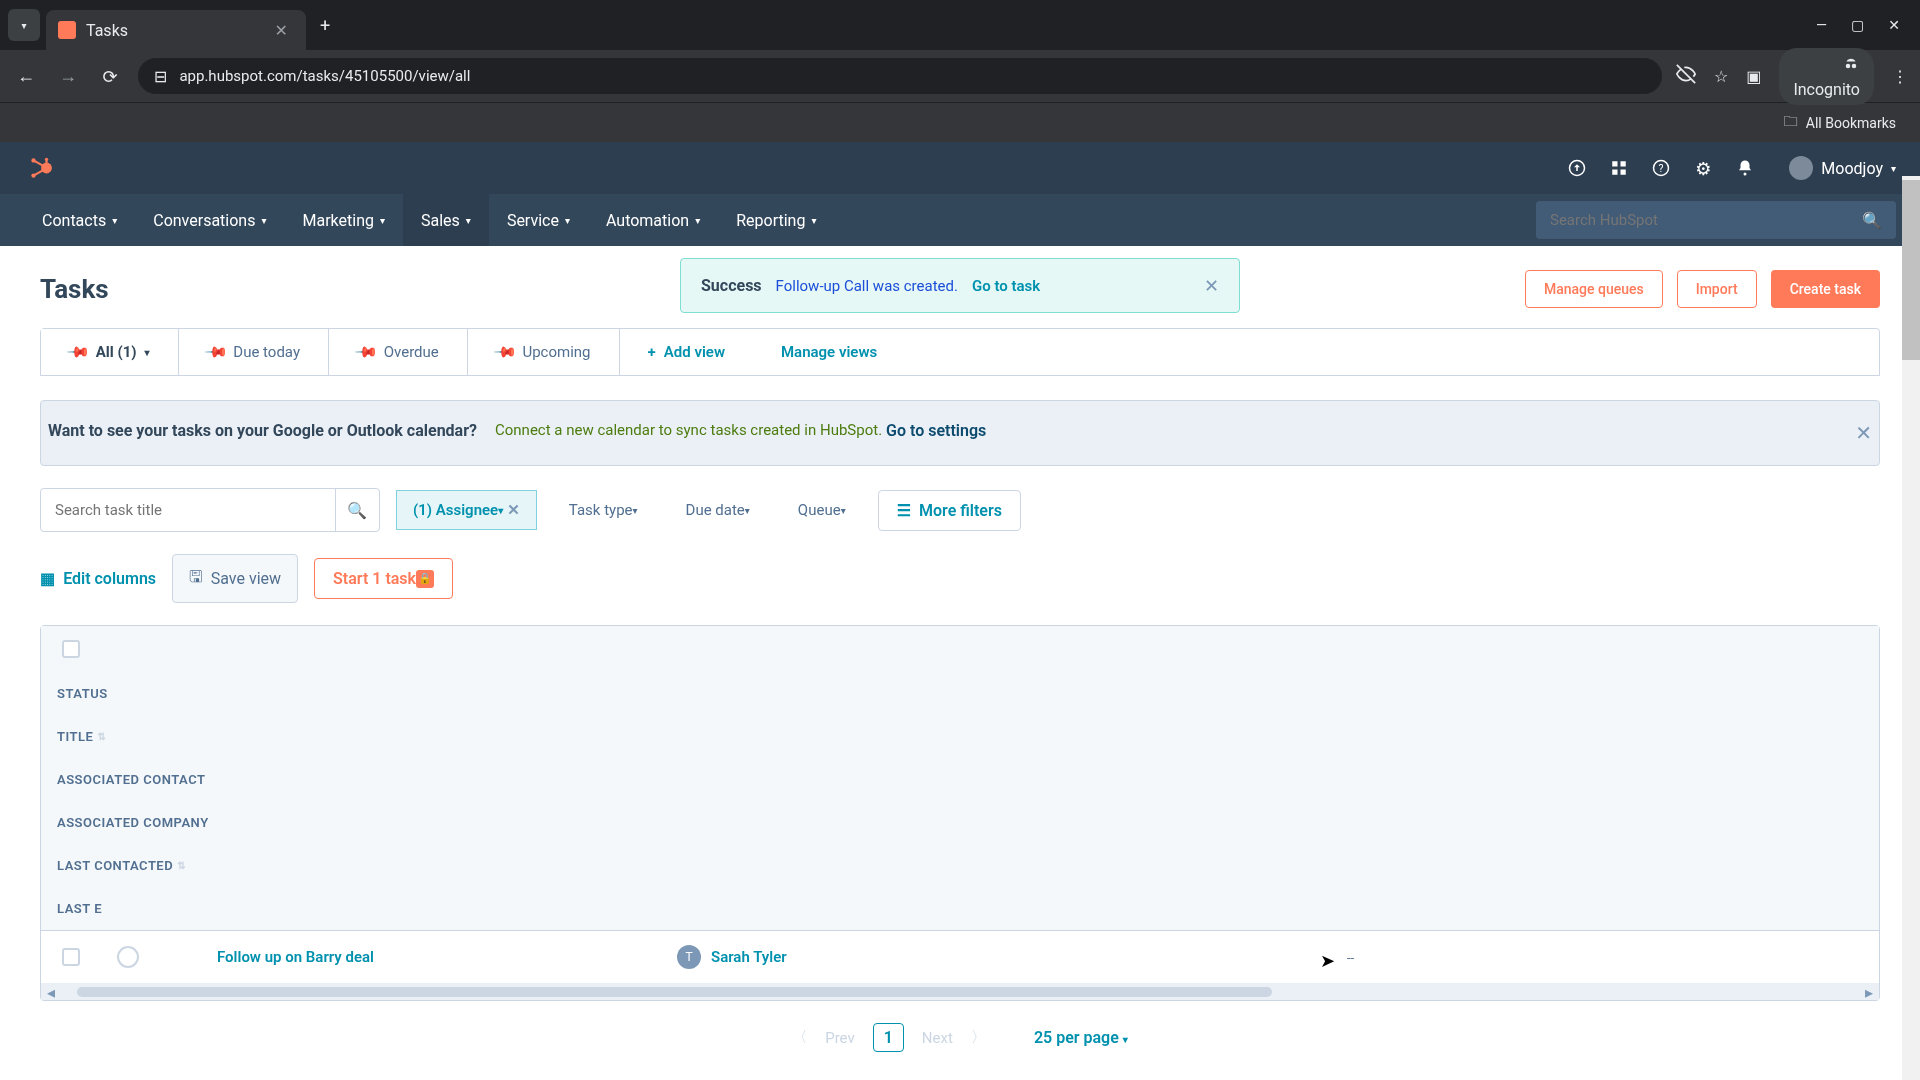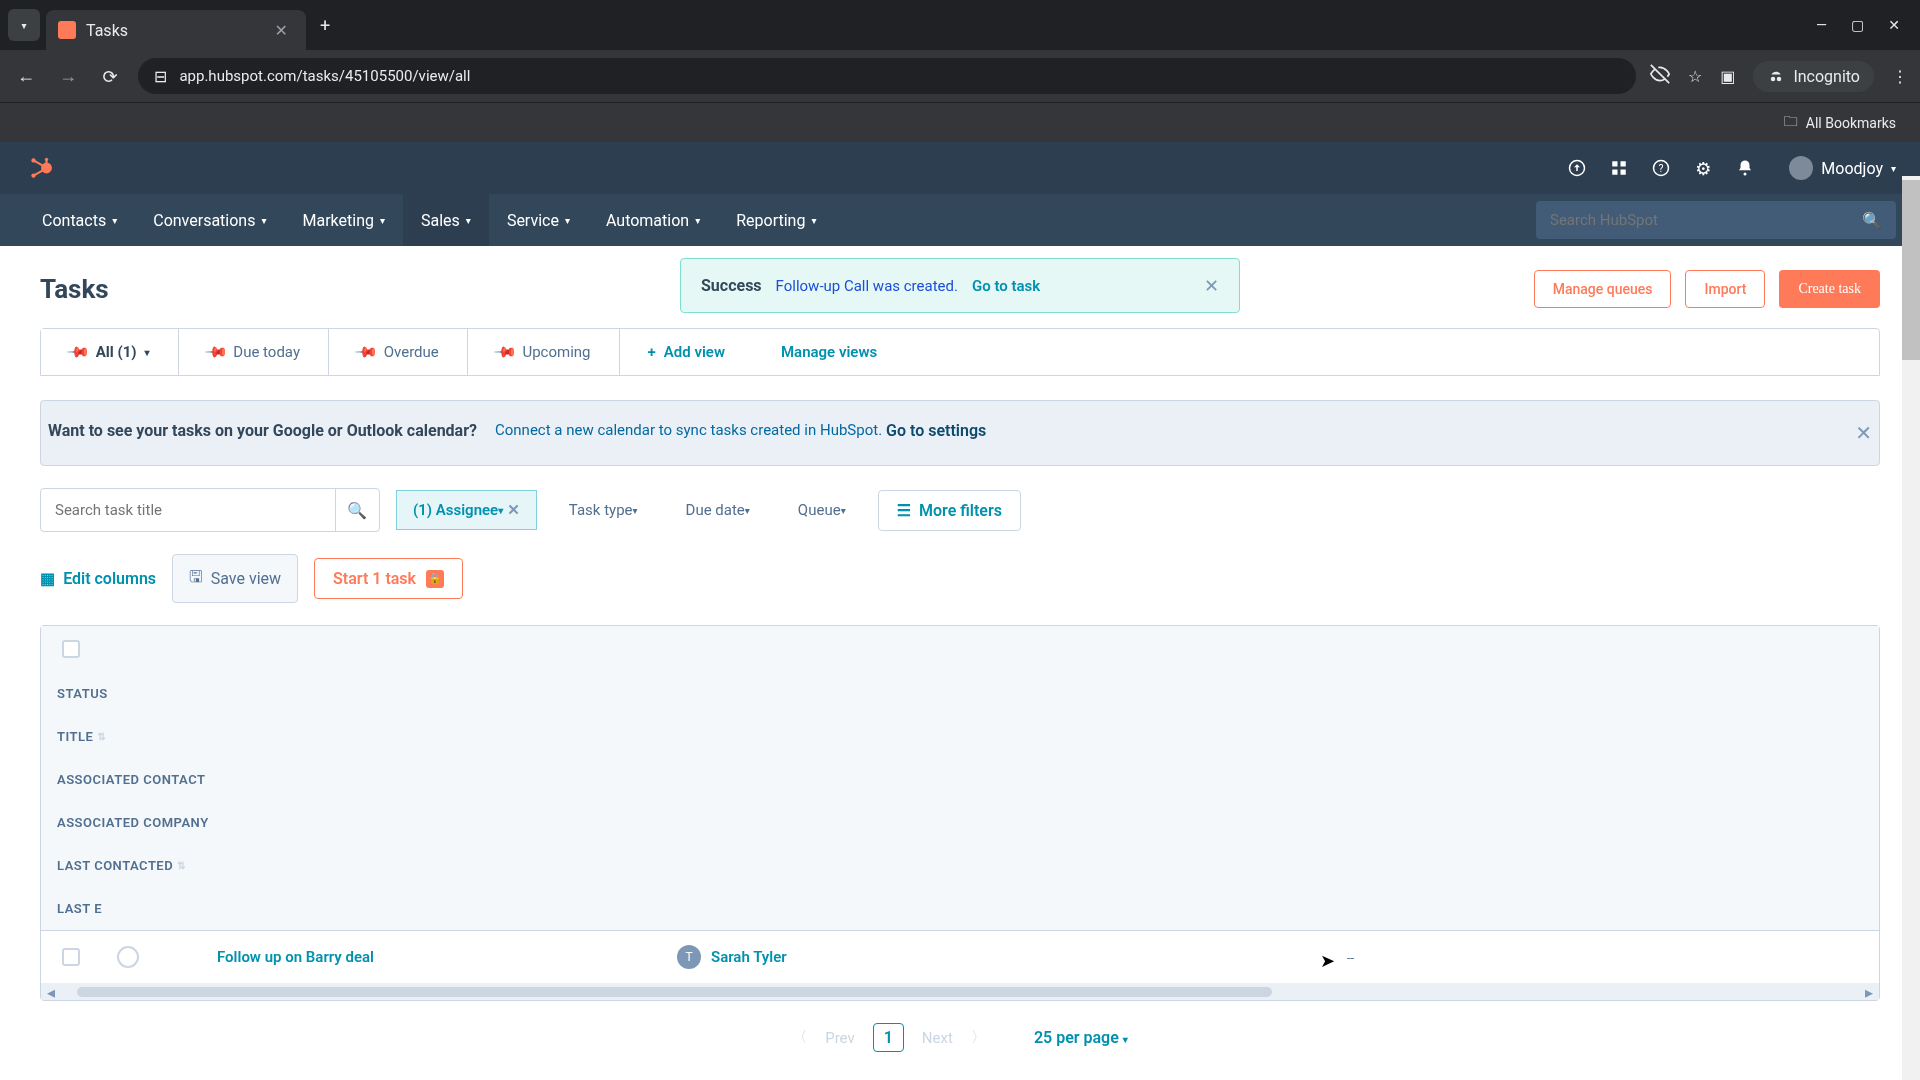--- a/index.html
+++ b/index.html
@@ -13,21 +13,21 @@
 .tab-close { margin-left: auto; color: #9aa0a6; padding: 0 6px; }
 .new-tab { color: #e8eaed; padding: 0 14px; font-size: 18px; }
 .win-controls { margin-left: auto; display: flex; gap: 24px; color: #e8eaed; padding-right: 12px; font-size: 14px; }
 
 .toolbar-row { background: #35363a; height: 52px; display: flex; align-items: center; padding: 0 12px; gap: 14px; }
 .nav-btn { color: #9aa0a6; font-size: 18px; width: 28px; text-align: center; }
 .nav-btn.active { color: #e8eaed; }
 .url-bar { flex: 1; background: #202124; border-radius: 20px; height: 36px; display: flex; align-items: center; padding: 0 16px; color: #e8eaed; gap: 12px; }
 .url-text { color: #e8eaed; font-size: 15px; }
 .tb-icons { display: flex; gap: 18px; color: #e8eaed; align-items: center; }
-.incognito-pill { display: flex; align-items: center; gap: 8px; background: #3c4043; padding: 6px 14px; border-radius: 18px; color: #e8eaed; }
+.incognito-pill { display: flex; align-items: flex-end; gap: 8px; background: #3c4043; padding: 6px 14px; border-radius: 18px; color: #e8eaed; flex-direction: column; }
 .incognito-icon { width: 18px; height: 18px; }
 
 .bookmarks-row { background: #35363a; height: 40px; display: flex; align-items: center; justify-content: flex-end; padding: 0 24px; color: #e8eaed; border-top: 1px solid #202124; }
 .bookmarks-item { display: flex; align-items: center; gap: 8px; font-size: 14px; }
 
 
 .app-header { background: #2d3e50; height: 52px; display: flex; align-items: center; padding: 0 24px; }
 .hubspot-logo { width: 32px; height: 32px; display: flex; align-items: center; justify-content: center; color: #ff7a59; font-size: 24px; }
 .header-icons { margin-left: auto; display: flex; align-items: center; gap: 22px; color: #fff; }
 .header-icon { width: 20px; height: 20px; display: flex; align-items: center; justify-content: center; font-size: 18px; }
@@ -41,59 +41,59 @@
 .search-hubspot { margin-left: auto; background: #425b76; border-radius: 4px; height: 38px; width: 360px; display: flex; align-items: center; padding: 0 14px; color: #cbd6e2; }
 .search-hubspot input { background: transparent; border: none; color: #cbd6e2; flex: 1; font-size: 15px; outline: none; }
 
 
 .content { background: #fff; padding: 24px 40px; position: relative; }
 .page-title-row { display: flex; align-items: center; margin-bottom: 16px; }
 .page-title { font-size: 26px; font-weight: 700; color: #33475b; }
 .title-actions { margin-left: auto; display: flex; gap: 14px; }
 .btn { padding: 10px 18px; border-radius: 4px; font-size: 14px; font-weight: 500; border: 1px solid transparent; cursor: pointer; }
 .btn-outline { border-color: #ff7a59; color: #ff7a59; background: #fff; }
-.btn-primary { background: #ff7a59; color: #fff; font-family: Liberation Serif, serif; }
+.btn-primary { background: #ff7a59; color: #fff; }
 
 
 .toast { position: absolute; left: 50%; transform: translateX(-50%); top: 12px; background: #e5f8f6; border: 1px solid #7fded2; border-radius: 4px; padding: 16px 20px; display: flex; align-items: center; gap: 14px; min-width: 560px; z-index: 10; }
 .toast-title { font-weight: 700; color: #33475b; font-size: 16px; }
 .toast-msg { color: #1d4ed8; font-size: 15px; }
 .toast-link { color: #0091ae; font-weight: 600; font-size: 15px; }
 .toast-close { margin-left: auto; color: #7c98b6; font-size: 18px; }
 
 
 .view-tabs { display: flex; align-items: center; border: 1px solid #cbd6e2; border-radius: 4px 4px 0 0; margin-top: 20px; }
 .view-tab { padding: 14px 28px; border-right: 1px solid #cbd6e2; display: flex; align-items: center; gap: 8px; color: #516f90; font-size: 15px; }
 .view-tab.active { font-weight: 700; color: #33475b; background: #fff; }
 .view-tab-link { color: #0091ae; font-weight: 600; }
 .pin-icon { transform: rotate(45deg); }
 
 
 .info-banner { background: #eaf0f6; border: 1px solid #cbd6e2; border-radius: 4px; padding: 20px 7px; display: flex; margin-top: 24px; }
 .banner-strong { font-weight: 700; color: #33475b; font-size: 16px; margin-right: 18px; }
-.banner-text { color: #0369a1; font-size: 15px; }
+.banner-text { color: #4d7c0f; font-size: 15px; }
 .banner-link { color: #0c4a6e; font-weight: 600; }
 .banner-close { margin-left: auto; color: #7c98b6; font-size: 20px; }
 
 
 .filters-row { display: flex; align-items: center; gap: 16px; margin-top: 22px; }
 .search-box { display: flex; align-items: center; border: 1px solid #cbd6e2; border-radius: 4px; width: 340px; height: 44px; }
 .search-box input { border: none; flex: 1; padding: 0 14px; font-size: 15px; outline: none; }
 .search-box-btn { width: 44px; height: 44px; display: flex; align-items: center; justify-content: center; color: #516f90; border-left: 1px solid #cbd6e2; }
 .filter-chip { padding: 10px 16px; border-radius: 0; display: flex; align-items: center; font-size: 15px; }
 .filter-chip.active { background: #e5f5f8; color: #0091ae; font-weight: 600; border: 1px solid #7fd1de; }
 .filter-chip.plain { color: #516f90; }
 .chip-close { color: #7c98b6; margin-left: 4px; }
 .more-filters { border: 1px solid #cbd6e2; padding: 10px 18px; border-radius: 4px; color: #0091ae; font-weight: 600; display: flex; align-items: center; gap: 8px; }
 
 
 .actions-row { display: flex; align-items: center; gap: 16px; margin-top: 22px; }
 .edit-cols { color: #0091ae; font-weight: 600; display: flex; align-items: center; gap: 8px; }
 .save-view { border: 1px solid #cbd6e2; background: #f5f8fa; padding: 10px 16px; border-radius: 4px; color: #516f90; display: flex; align-items: center; gap: 8px; }
-.start-task { border: 1px solid #ff7a59; color: #ff7a59; padding: 10px 18px; border-radius: 4px; font-weight: 600; display: flex; align-items: center; gap: 10px; }
+.start-task { border: 1px solid #ff7a59; color: #ff7a59; padding: 10px 18px; border-radius: 4px; font-weight: 600; display: flex; align-items: center; gap: 0; }
 .lock-badge { background: #ff7a59; color: #fff; width: 18px; height: 18px; border-radius: 3px; display: flex; align-items: center; justify-content: center; font-size: 11px; }
 
 
 .task-table { margin-top: 22px; border: 1px solid #cbd6e2; border-radius: 4px; }
 .thead { display: flex; background: #f5f8fa; border-bottom: 1px solid #cbd6e2; flex-direction: column; }
 .th, .td { padding: 14px 16px; font-size: 13px; color: #516f90; display: flex; align-items: center; }
 .th { font-weight: 600; letter-spacing: 0.5px; }
 .col-check { width: 60px; justify-content: center; }
 .col-status { width: 100px; }
 .col-title { width: 460px; }

